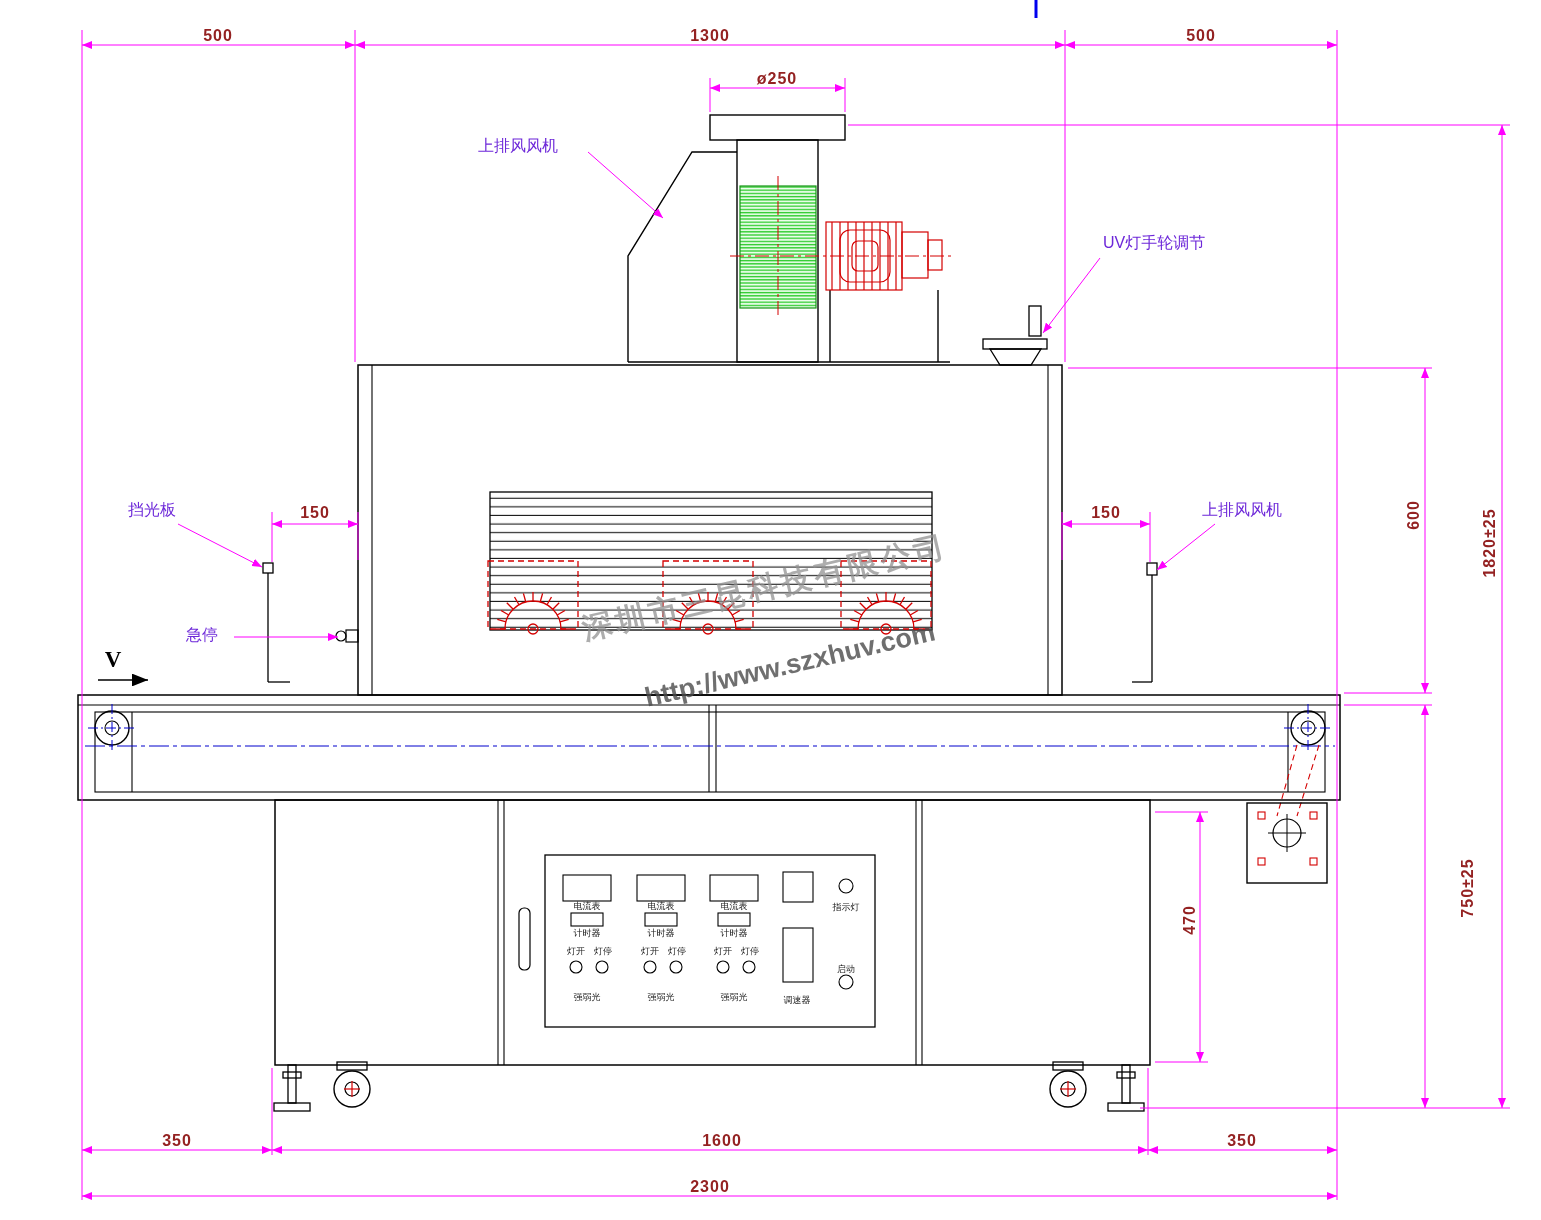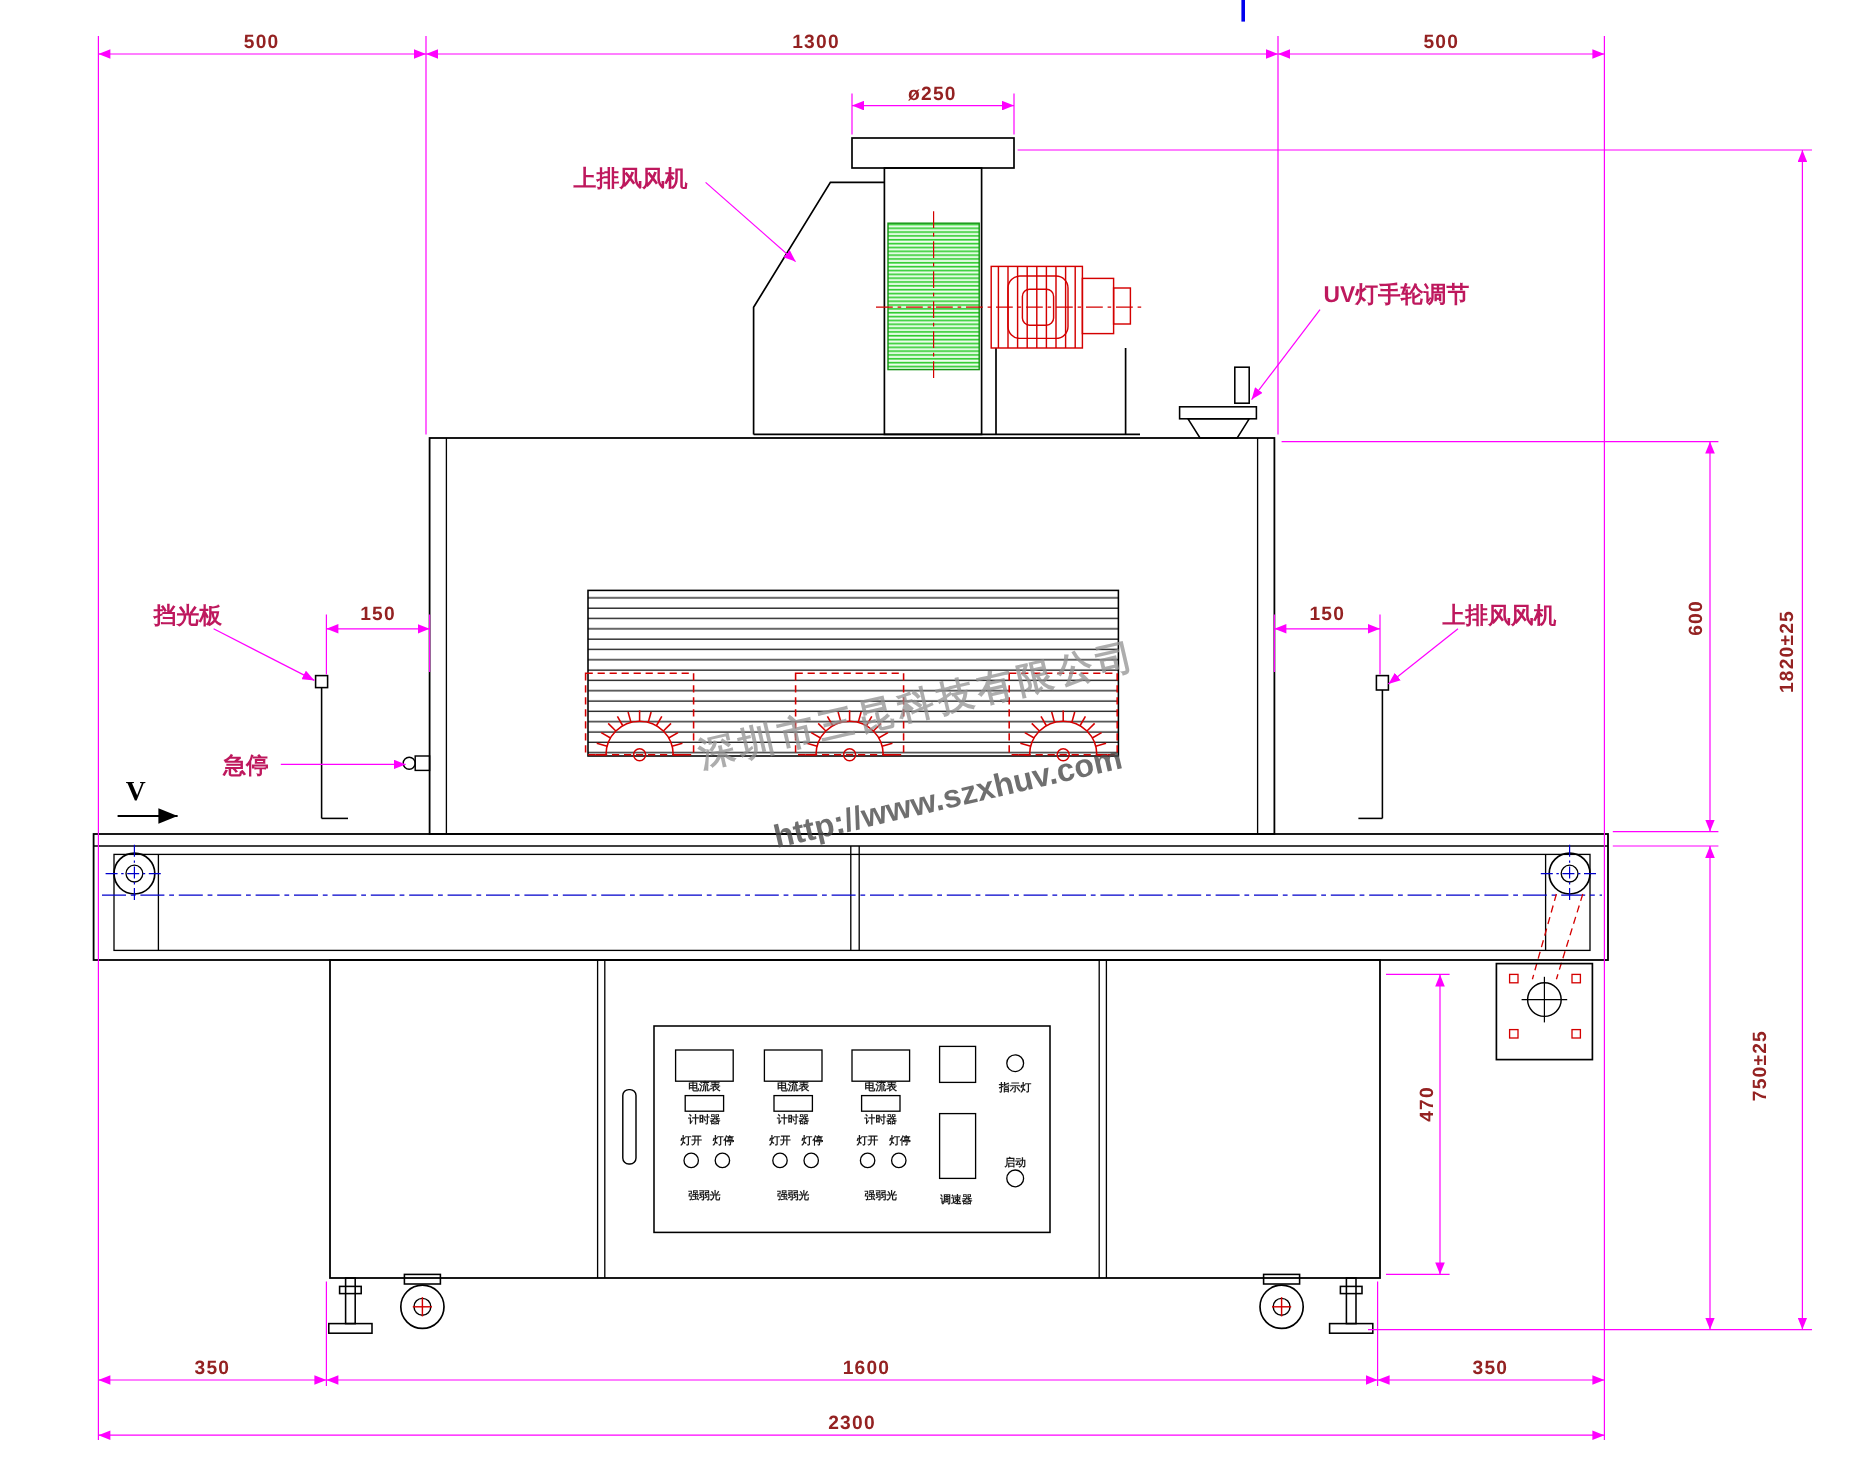--- a/index.html
+++ b/index.html
@@ -3,22 +3,22 @@
 <meta charset="utf-8">
 <style>
   *{box-sizing:border-box}
   body{margin:0;background:#fff}
   .stage{position:relative;width:1541px;height:1220px;background:#fff;
          font-family:"Liberation Sans",sans-serif;overflow:hidden}
   .stage svg{position:absolute;left:0;top:0;display:block}
   .txt{position:absolute;white-space:nowrap;transform:translate(-50%,-50%)}
   .dim{color:#942222;font-size:16px;font-weight:bold;letter-spacing:1px}
   .dimv{transform:translate(-50%,-50%) rotate(-90deg)}
-  .cn{color:#be185d;font-size:19px;font-weight:bold;transform:none}
-  .tiny{font-size:9px;font-weight:bold;color:#1a1a1a;letter-spacing:0}
+  .cn{color:#6d28d9;font-size:16px;font-weight:normal;transform:none}
+  .tiny{font-size:9px;font-weight:normal;color:#1a1a1a;letter-spacing:0}
   .vdir{font-size:23px;font-weight:bold;color:#000;font-family:"Liberation Serif",serif}
   .wm1{font-size:30px;color:rgba(145,145,145,.75);letter-spacing:4px;font-weight:bold;
        transform:translate(-50%,-50%) rotate(-13deg)}
   .wm2{font-size:27px;color:rgba(75,75,75,.8);font-weight:bold;
        transform:translate(-50%,-50%) rotate(-13deg)}
 </style>
 </head>
 <body>
 
 <div class="stage">
@@ -256,21 +256,21 @@
   <g stroke="#FF00FF" fill="none" stroke-width="1">
     <line x1="588" y1="152" x2="663" y2="218" marker-end="url(#maE)"></line>
     <line x1="1100" y1="258" x2="1043" y2="333" marker-end="url(#maE)"></line>
     <line x1="178" y1="524" x2="262" y2="567" marker-end="url(#maE)"></line>
     <line x1="1215" y1="524" x2="1157" y2="570" marker-end="url(#maE)"></line>
     <line x1="234" y1="637" x2="338" y2="637" marker-end="url(#maE)"></line>
   </g>
 </svg>
 
 <div class="txt dim" style="left:218px;top:36px">500</div>
-<div class="txt dim" style="left:680px;top:36px">1300</div>
+<div class="txt dim" style="left:710px;top:36px">1300</div>
 <div class="txt dim" style="left:1201px;top:36px">500</div>
 <div class="txt dim" style="left:777px;top:79px">ø250</div>
 
 <div class="txt cn" style="left:478px;top:136px">上排风风机</div>
 <div class="txt cn" style="left:1103px;top:233px">UV灯手轮调节</div>
 <div class="txt cn" style="left:128px;top:500px">挡光板</div>
 <div class="txt cn" style="left:1202px;top:500px">上排风风机</div>
 <div class="txt cn" style="left:186px;top:625px">急停</div>
 <div class="txt vdir" style="left:113px;top:660px">V</div>
 

